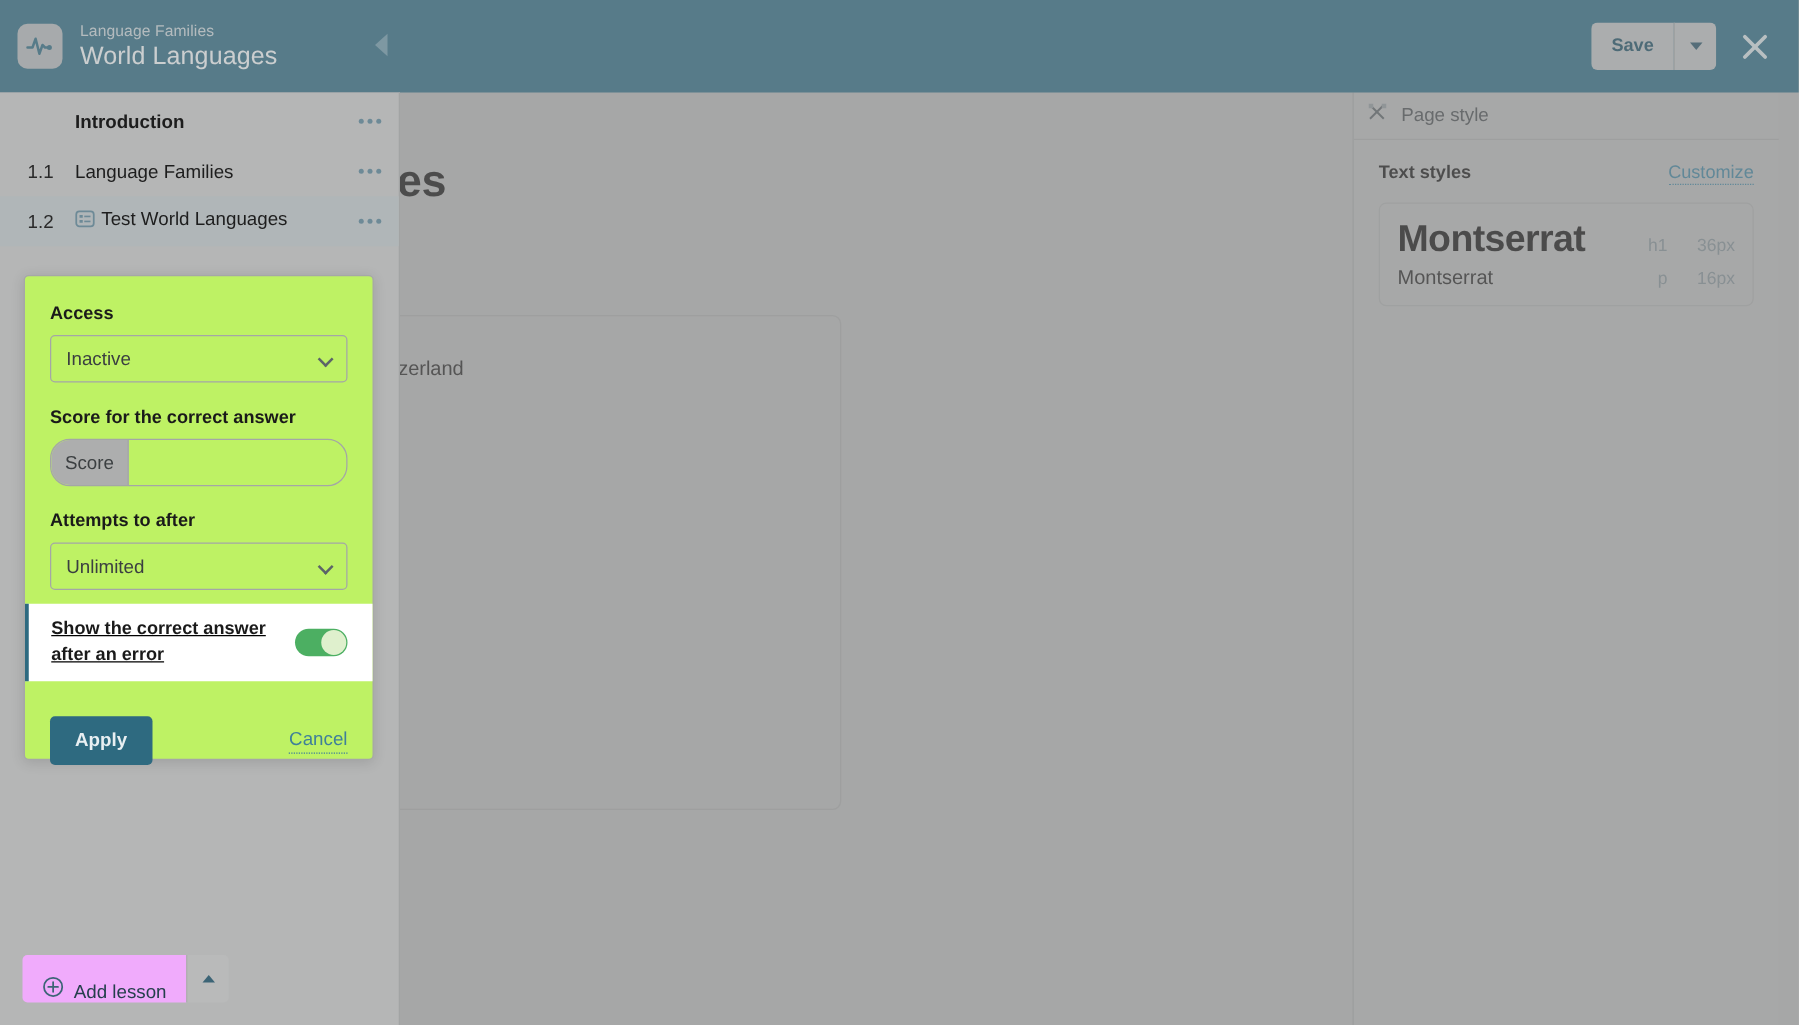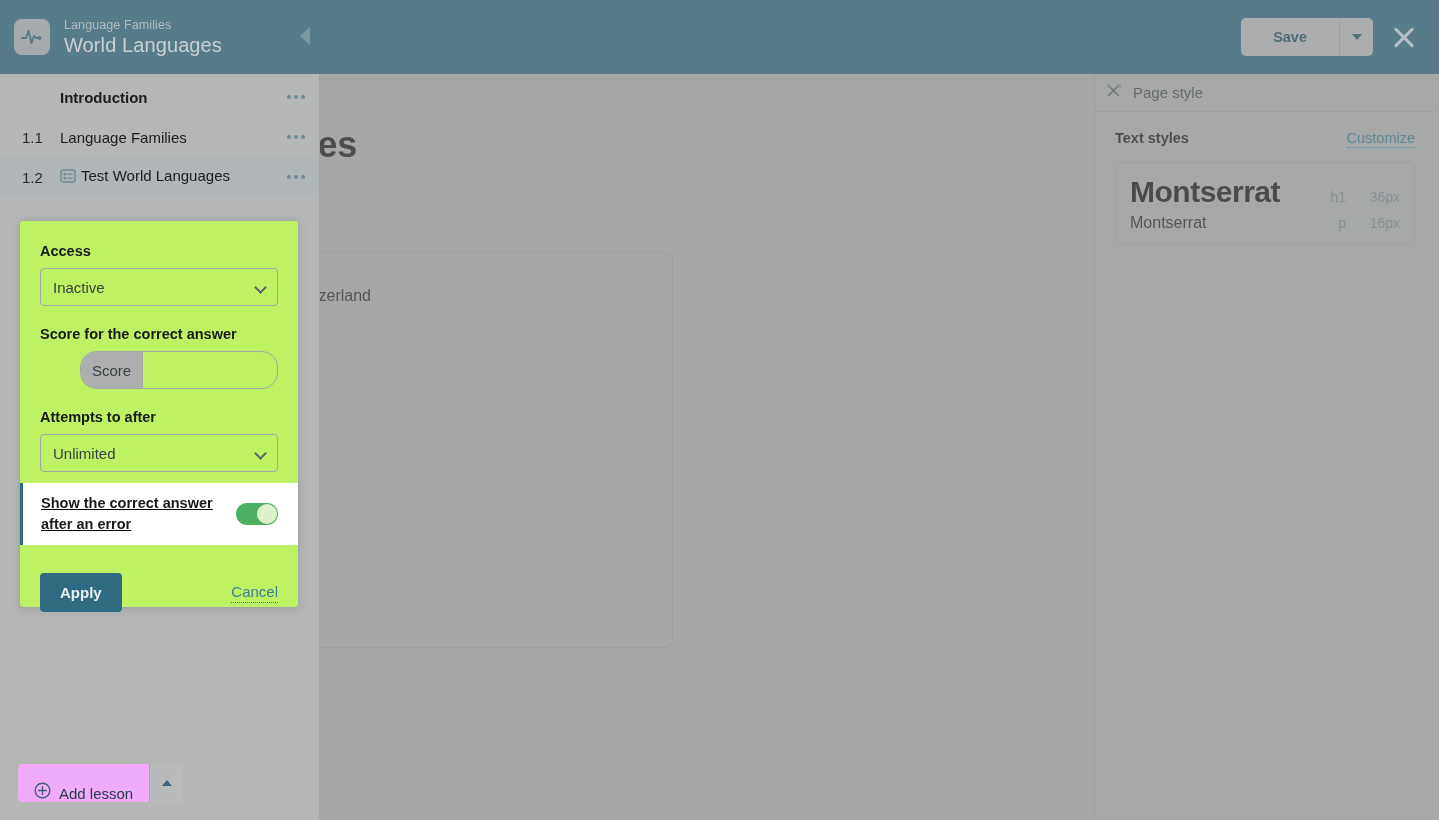--- a/index.html
+++ b/index.html
@@ -31,21 +31,21 @@
   .collapse-arrow {
     position:absolute; right:10px; top:27px; width:0; height:0;
     border-top:9px solid transparent; border-bottom:9px solid transparent;
     border-right:10px solid #6f9aab;
   }
   .topbar-spacer { flex:1 1 auto; }
   .topbar-right { display:flex; align-items:center; gap:14px; padding-right:18px; }
   .save-group { display:flex; height:38px; border-radius:5px; overflow:hidden; }
   .save-btn {
     background:#b9bdbe; color:#1f4f63; font-weight:bold; font-size:14.5px;
-    padding:0 32px; display:flex; align-items:center; border:none; cursor:pointer;
+    padding:0 16px; display:flex; align-items:center; border:none; cursor:pointer;
   }
   .save-caret {
     background:#b9bdbe; width:34px; display:flex; align-items:center; justify-content:center;
     border-left:1px solid #a3a8a9; cursor:pointer;
   }
   .save-caret i {
     display:block; width:0; height:0;
     border-left:5px solid transparent; border-right:5px solid transparent;
     border-top:6px solid #2b5366;
   }
@@ -65,21 +65,21 @@
   }
   .quiz-card {
     position:absolute; left:20px; top:178px; width:653px; height:396px;
     border:1px solid #a3a5a5; border-radius:7px; background:transparent;
   }
   .quiz-q { position:absolute; left:20px; top:34px; font-size:16px; color:#2a2a2a; }
   .opt { position:absolute; left:20px; font-size:16px; color:#2a2a2a; }
 
   
   .rightpanel {
-    position:absolute; top:74px; right:4px; width:341px; height:746px;
+    position:absolute; top:74px; right:16px; width:341px; height:746px;
     background:#b3b4b4; border-left:1px solid #a0a2a2;
   }
   .rp-head {
     height:38px; display:flex; align-items:center; gap:10px; padding:0 0 0 10px;
     border-bottom:1px solid #a4a6a6;
   }
   .rp-head-title { font-size:15px; color:#4a4f52; }
   .rp-body { padding:18px 20px 0 20px; }
   .rp-row { display:flex; align-items:baseline; justify-content:space-between; }
   .rp-label { font-size:14.5px; font-weight:bold; color:#1d1d1d; }
@@ -144,21 +144,21 @@
   .select {
     height:38px; border:1px solid #a4a6a6; border-radius:4px; background:transparent;
     display:flex; align-items:center; padding:0 12px; position:relative;
     font-size:15px; color:#3b3f41; cursor:pointer;
   }
   .select .chev {
     position:absolute; right:12px; top:14px; width:9px; height:9px;
     border-right:2px solid #5c6468; border-bottom:2px solid #5c6468; transform:rotate(45deg);
   }
   .gap { height:20px; }
-  .score-row { display:flex; height:38px; border:1px solid #a4a6a6; border-radius:16px; overflow:hidden;margin-left:40px; }
+  .score-row { display:flex; height:38px; border:1px solid #a4a6a6; border-radius:16px; overflow:hidden; }
   .score-tag {
     width:62px; background:#adaeae; border-right:1px solid #a4a6a6;
     display:flex; align-items:center; justify-content:center; font-size:15px; color:#3b3f41;
   }
   .score-val { flex:1; display:flex; align-items:center; padding-left:13px; font-size:15px; color:#2f3234; }
   .toggle-row {
     margin:11px -20px 0 -20px; background:#ffffff; padding:10px 20px 10px 18px;
     display:flex; align-items:center; justify-content:space-between; gap:10px;
     border-left:3px solid #2e6a80;
     text-decoration:underline;

